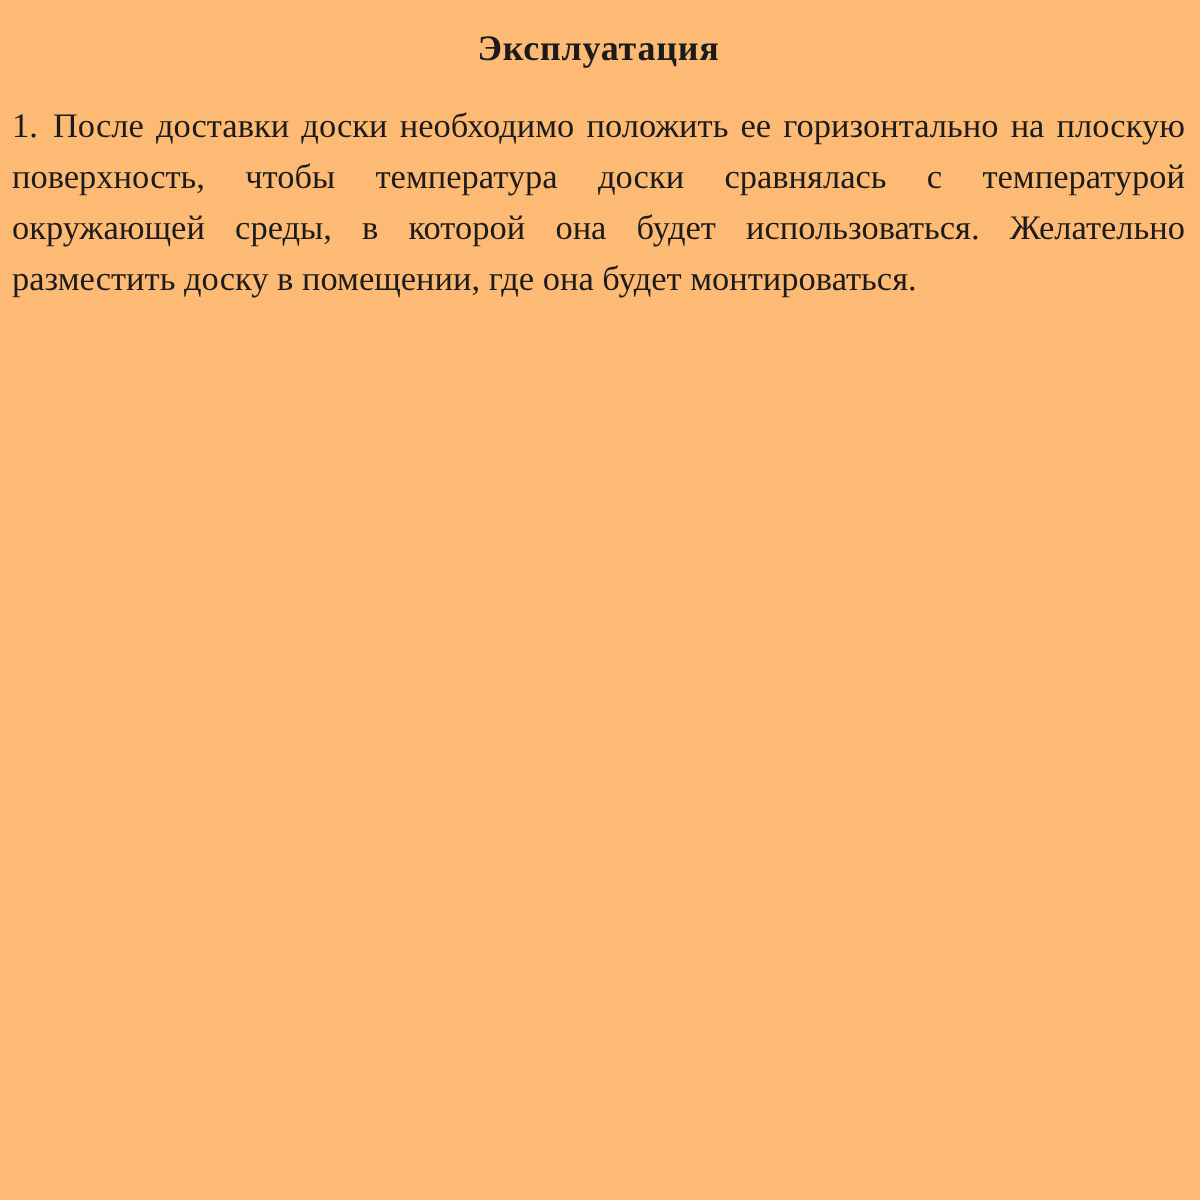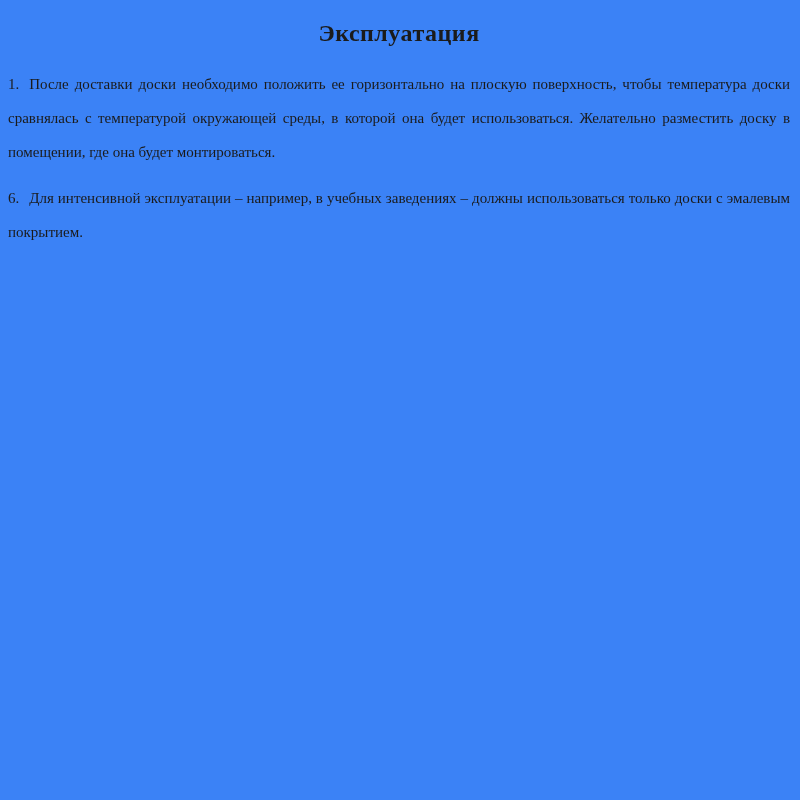--- a/index.html
+++ b/index.html
@@ -4,35 +4,35 @@
 <style>
   html, body {
     margin: 0;
     padding: 0;
     background: #ffffff;
   }
   .page {
     width: 800px;
     height: 800px;
     box-sizing: border-box;
-    background: #3b82f6;
+    background: #fdba74;
     color: #1b1b1b;
     font-family: "Liberation Serif", "DejaVu Serif", serif;
     padding: 14px 10px 0 8px;
     overflow: hidden;
   }
   .doc-title {
     font-size: 24px;
     font-weight: bold;
     text-align: center;
     margin: 6px 0 20px 0;
     letter-spacing: 0.5px;
   }
   .doc-paragraph {
-    font-size: 15px;
+    font-size: 23px;
     line-height: 34px;
     text-align: justify;
     margin: 0 0 12px 0;
   }
   .item-number {
     margin-right: 10px;
   }
 </style>
 </head>
 <body>
@@ -42,18 +42,15 @@
   <h1 class="doc-title">Эксплуатация</h1>
 
   <p class="doc-paragraph">
     <span class="item-number">1.</span><span>После доставки доски необходимо положить ее горизонтально на плоскую поверхность, чтобы температура доски сравнялась с температурой окружающей среды, в которой она будет использоваться. Желательно разместить доску в помещении, где она будет монтироваться.</span>
   </p>
 
 
 
 
 
-  <p class="doc-paragraph">
-    <span class="item-number">6.</span><span>Для интенсивной эксплуатации – например, в учебных заведениях – должны использоваться только доски с эмалевым покрытием.</span>
-  </p>
 
 
 </div>
 
 </body></html>

